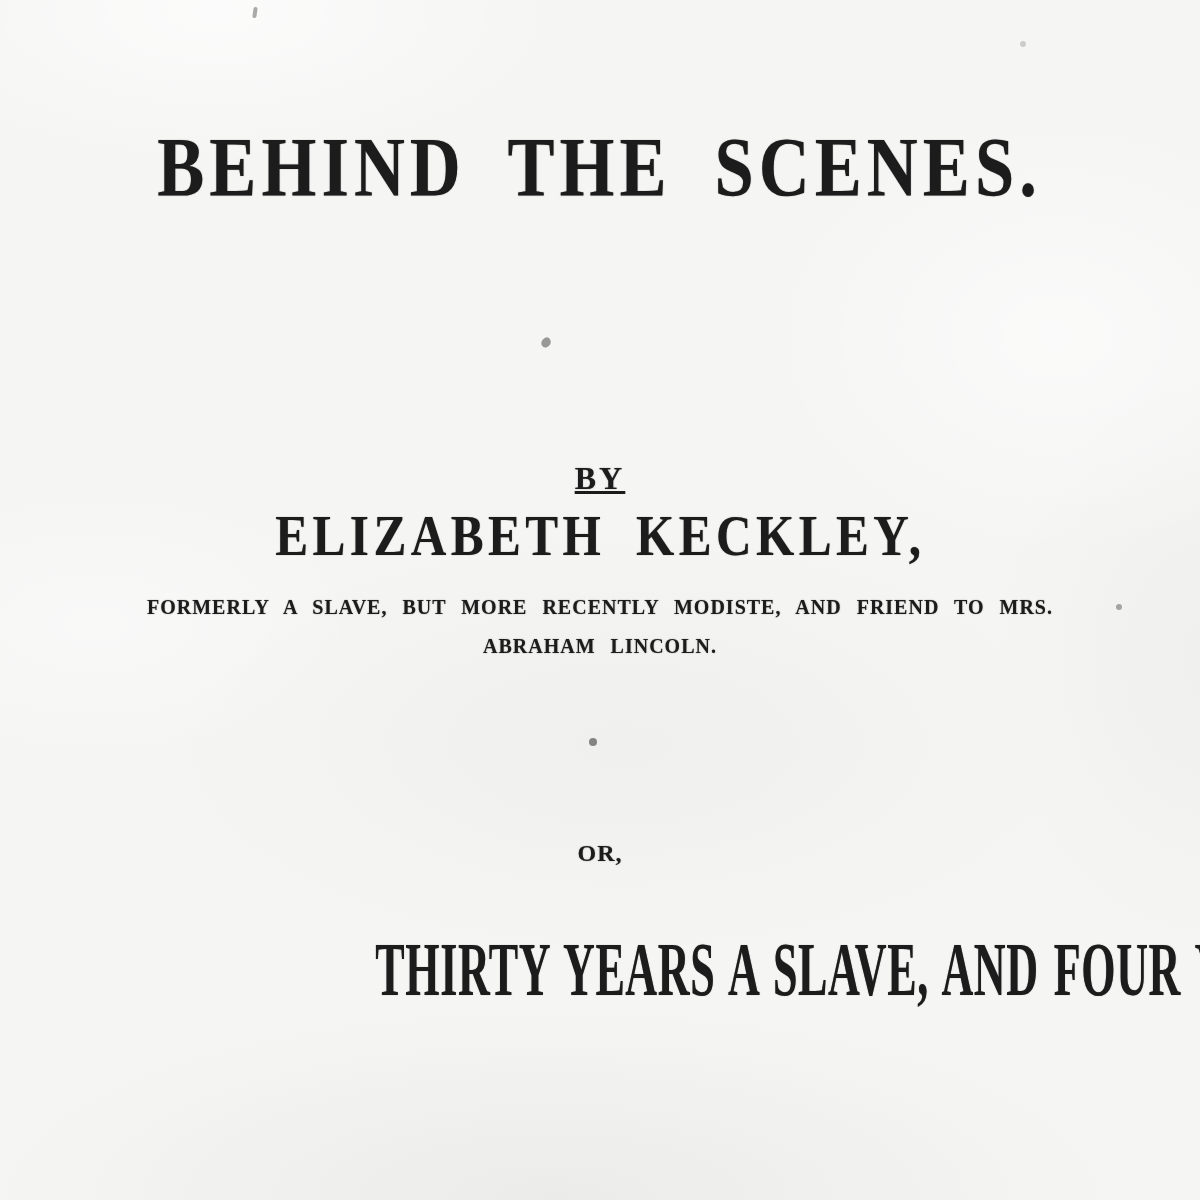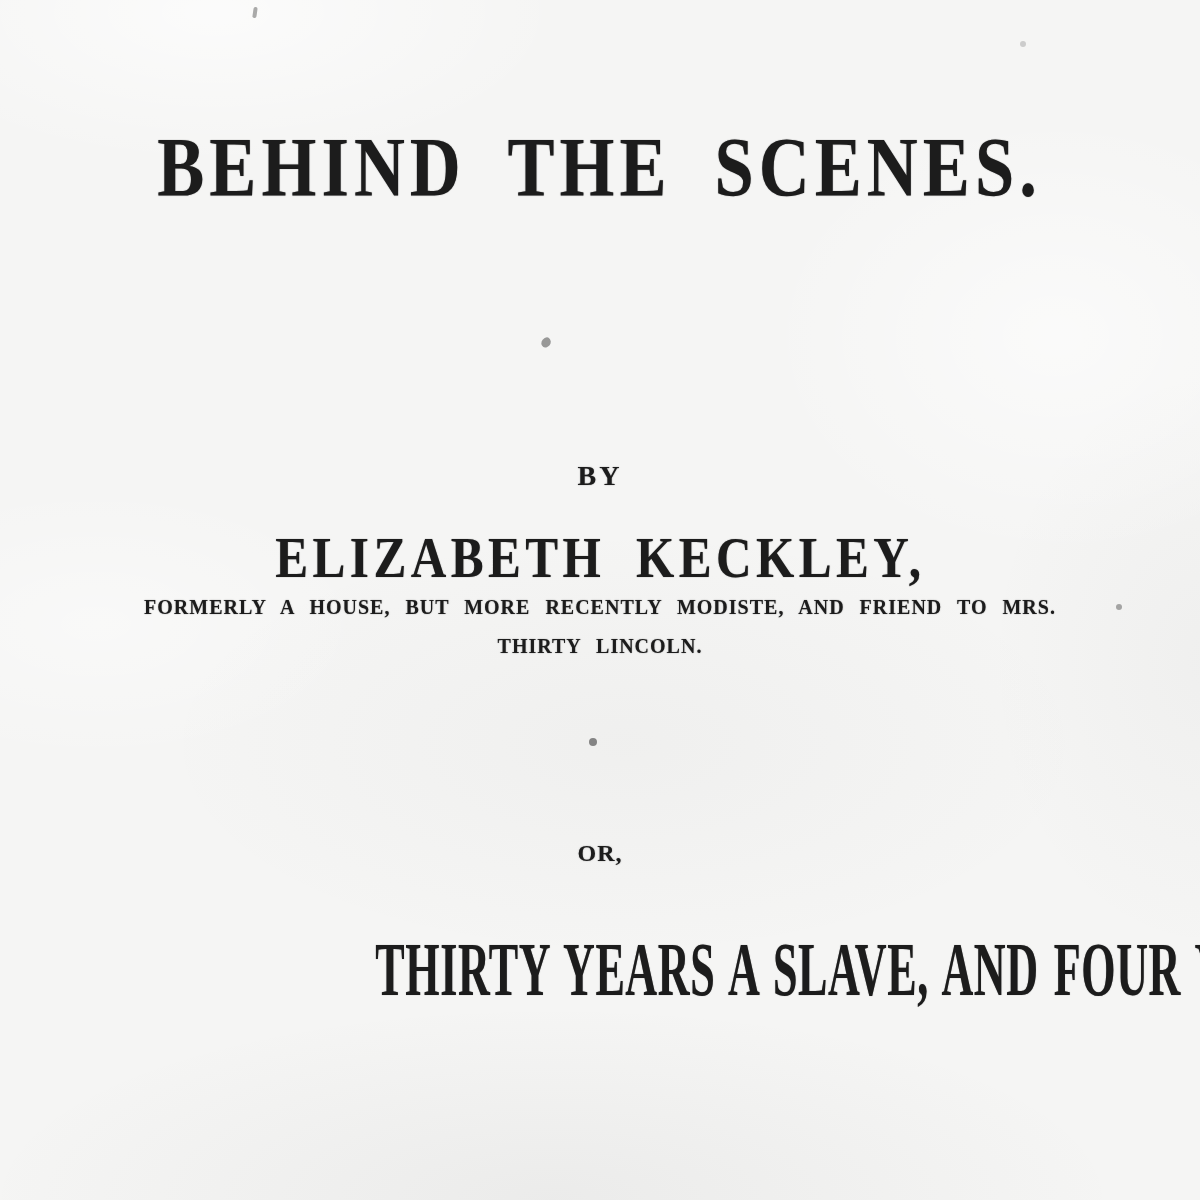--- a/index.html
+++ b/index.html
@@ -41,26 +41,27 @@
   .book-title {
     top: 126px;
     font-size: 84px;
     font-weight: bold;
     letter-spacing: 6px;
     word-spacing: 24px;
   }
   .book-title .squeeze { transform: scaleX(0.84); }
   .byline-intro {
     top: 462px;
-    font-size: 28px;
+    font-size: 32px;
     font-weight: bold;
     letter-spacing: 3px;
+    text-decoration: underline;
   }
   .author-name {
-    top: 530px;
+    top: 508px;
     font-size: 56px;
     font-weight: bold;
     letter-spacing: 5px;
     word-spacing: 16px;
   }
   .author-name .squeeze { transform: scaleX(0.88); }
   .author-desc {
     font-size: 20px;
     font-weight: bold;
     letter-spacing: 1px;
@@ -101,23 +102,23 @@
   <div class="centered-line ink book-title">
     <span class="squeeze">BEHIND THE SCENES.</span>
   </div>
 
   <div class="centered-line ink byline-intro">BY</div>
 
   <div class="centered-line ink author-name">
     <span class="squeeze">ELIZABETH KECKLEY,</span>
   </div>
 
-  <div class="centered-line ink author-desc desc-line1">FORMERLY A HOUSE, BUT MORE RECENTLY MODISTE, AND FRIEND TO MRS.</div>
+  <div class="centered-line ink author-desc desc-line1">FORMERLY A SLAVE, BUT MORE RECENTLY MODISTE, AND FRIEND TO MRS.</div>
 
-  <div class="centered-line ink author-desc desc-line2">THIRTY LINCOLN.</div>
+  <div class="centered-line ink author-desc desc-line2">ABRAHAM LINCOLN.</div>
 
   <div class="centered-line ink or-label">OR,</div>
 
   <div class="centered-line ink subtitle subtitle-line1">
     <span class="squeeze">THIRTY YEARS A SLAVE, AND FOUR YEARS IN</span>
   </div>
 
 
   <div class="speck speck-1"></div>
   <div class="speck speck-2"></div>

